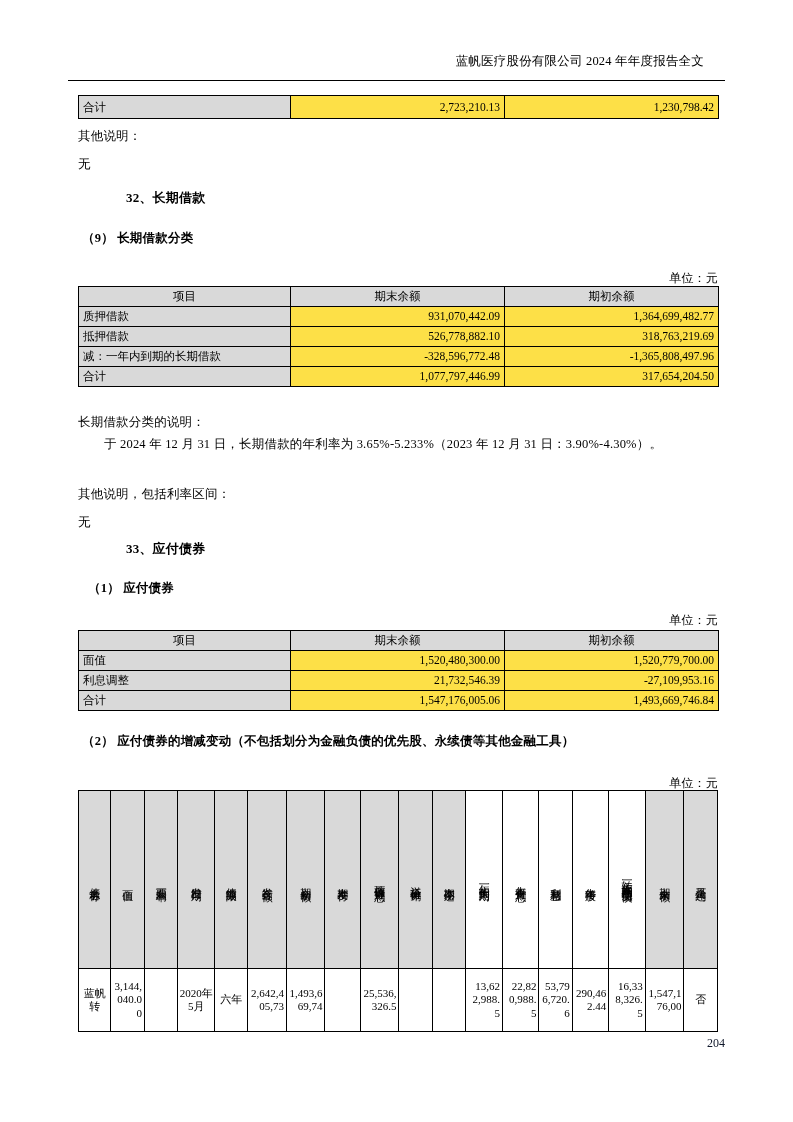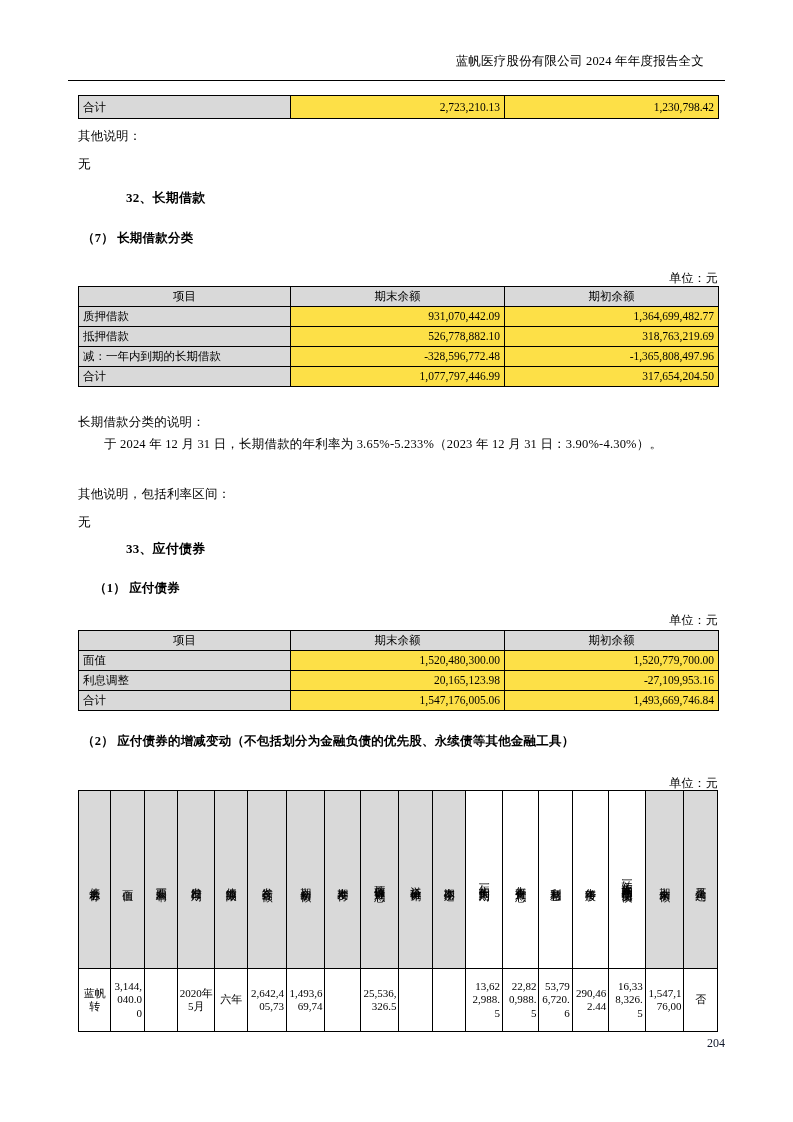--- a/index.html
+++ b/index.html
@@ -177,21 +177,21 @@
           <td class="num-cell">1,230,798.42</td>
         </tr>
       </tbody>
     </table>
   </div>
 
   <div class="blk para" style="top:124px;">其他说明：</div>
   <div class="blk para" style="top:152px;">无</div>
 
   <div class="blk heading-1" style="top:189px;">32、长期借款</div>
-  <div class="blk heading-2" style="top:230px; left:82px;">（7）  长期借款分类</div>
+  <div class="blk heading-2" style="top:230px; left:82px;">（9）  长期借款分类</div>
 
   <div class="blk unit-line" style="top:270px; width:640px;">单位：元</div>
 
   <div class="blk" style="top:286px;">
     <table class="doc-table">
       <colgroup>
           <col style="width:212px">
           <col style="width:214px">
           <col style="width:214px">
         </colgroup>
@@ -226,21 +226,21 @@
       </tbody>
     </table>
   </div>
 
   <div class="blk para" style="top:410px;">长期借款分类的说明：</div>
   <div class="blk para para-indent" style="top:432px; width:640px;">于 2024 年 12 月 31 日，长期借款的年利率为 3.65%-5.233%（2023 年 12 月 31 日：3.90%-4.30%）。</div>
   <div class="blk para" style="top:482px;">其他说明，包括利率区间：</div>
   <div class="blk para" style="top:510px;">无</div>
 
   <div class="blk heading-1" style="top:540px;">33、应付债券</div>
-  <div class="blk heading-2" style="top:580px; left:94px;">（1）  应付债券</div>
+  <div class="blk heading-2" style="top:580px; left:88px;">（1）  应付债券</div>
 
   <div class="blk unit-line" style="top:612px; width:640px;">单位：元</div>
 
   <div class="blk" style="top:630px;">
     <table class="doc-table">
       <colgroup>
           <col style="width:212px">
           <col style="width:214px">
           <col style="width:214px">
         </colgroup>
@@ -252,21 +252,21 @@
         </tr>
       </thead>
       <tbody>
         <tr>
           <td class="label-cell">面值</td>
           <td class="num-cell">1,520,480,300.00</td>
           <td class="num-cell">1,520,779,700.00</td>
         </tr>
         <tr>
           <td class="label-cell">利息调整</td>
-          <td class="num-cell">20,165,123.98</td>
+          <td class="num-cell">21,732,546.39</td>
           <td class="num-cell">-27,109,953.16</td>
         </tr>
         <tr>
           <td class="label-cell">合计</td>
           <td class="num-cell">1,547,176,005.06</td>
           <td class="num-cell">1,493,669,746.84</td>
         </tr>
       </tbody>
     </table>
   </div>

